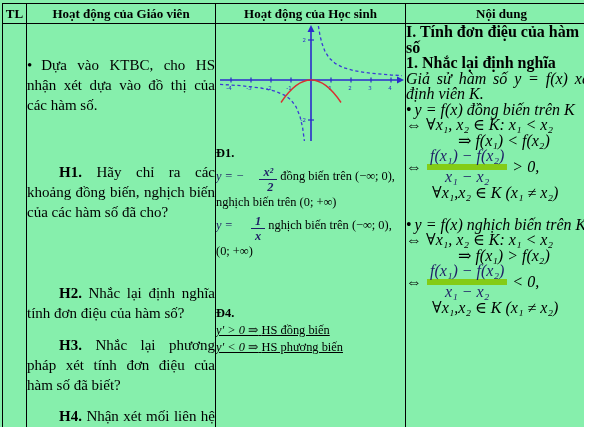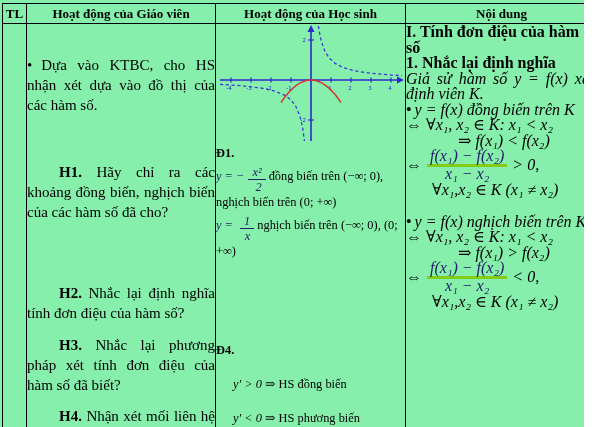--- a/index.html
+++ b/index.html
@@ -17,40 +17,40 @@
   td.gv-cell{padding:0 5px;font-size:15px;line-height:20px;text-align:justify;}
   .bullet-para{margin:31px 0 0 0;}
   .bl{margin-right:9px;}
   .q{margin:0;}
   .q b{font-weight:bold;margin-left:32px;}
   .q1{margin-top:47px;}.q2{margin-top:61px;}.q3{margin-top:12px;}.q4{margin-top:11px;}
   
   td.hs-cell{padding:0 4px;font-size:12.4px;line-height:17px;}
   .graph{width:186px;height:118px;margin:1px auto 0 auto;}
   .dl{margin:2px 0 0 0;font-weight:bold;}
-  .d4{margin-top:82px;}
+  .d4{margin-top:45px;}
   .ans{margin:3px 0 0 0;}
   .mlead,.frac,.frac .num,.frac .den{font-style:italic;color:#1f1f66;}
-  .frac{display:inline-block;text-align:right;vertical-align:-11px;line-height:14px;margin:0 3px 0 4px;}
+  .frac{display:inline-block;text-align:right;vertical-align:-11px;line-height:14px;margin:0 3px 0 15px;font-weight:bold;}
   .frac .num{display:block;border-bottom:1px solid #1f1f66;padding:0 4px;}
   .frac .den{display:block;padding:0 4px;}
-  .d4line{margin:17px;}
+  .d4line{margin:0;text-decoration:underline;}
   .mathbit{font-style:italic;}
   
   td.nd-cell{padding:1px 4px 0 5px;font-size:16px;line-height:15.5px;}
   .h{margin:0;font-weight:bold;}
   .ital{font-style:italic;}
   .intro{margin:0;text-align:justify;}
   .block p{margin:0;}
   .bl2{margin-right:3px;font-style:normal;}
   .ind2{margin-left:52px !important;}
   .ind1{margin-left:26px !important;}
   .fracline{display:flex;align-items:center;gap:5px;margin:1px 0 1px 0;font-style:italic;}
   .frac2{display:inline-block;text-align:center;line-height:14.5px;color:#1f1f66;}
-  .frac2 .num2{display:block;border-bottom:3px solid #84cc16;padding:0 3px;}
+  .frac2 .num2{display:block;border-bottom:6px solid #84cc16;padding:0 3px;}
   .frac2 .den2{display:block;text-align:center;}
   .b2{margin-top:16px;}
   svg text.tick{font-size:5.5px;fill:#2b2bcc;font-family:"DejaVu Sans",sans-serif;}
 </style>
 </head>
 <body>
 
 <div class="page">
   <table class="plan">
     <colgroup>

